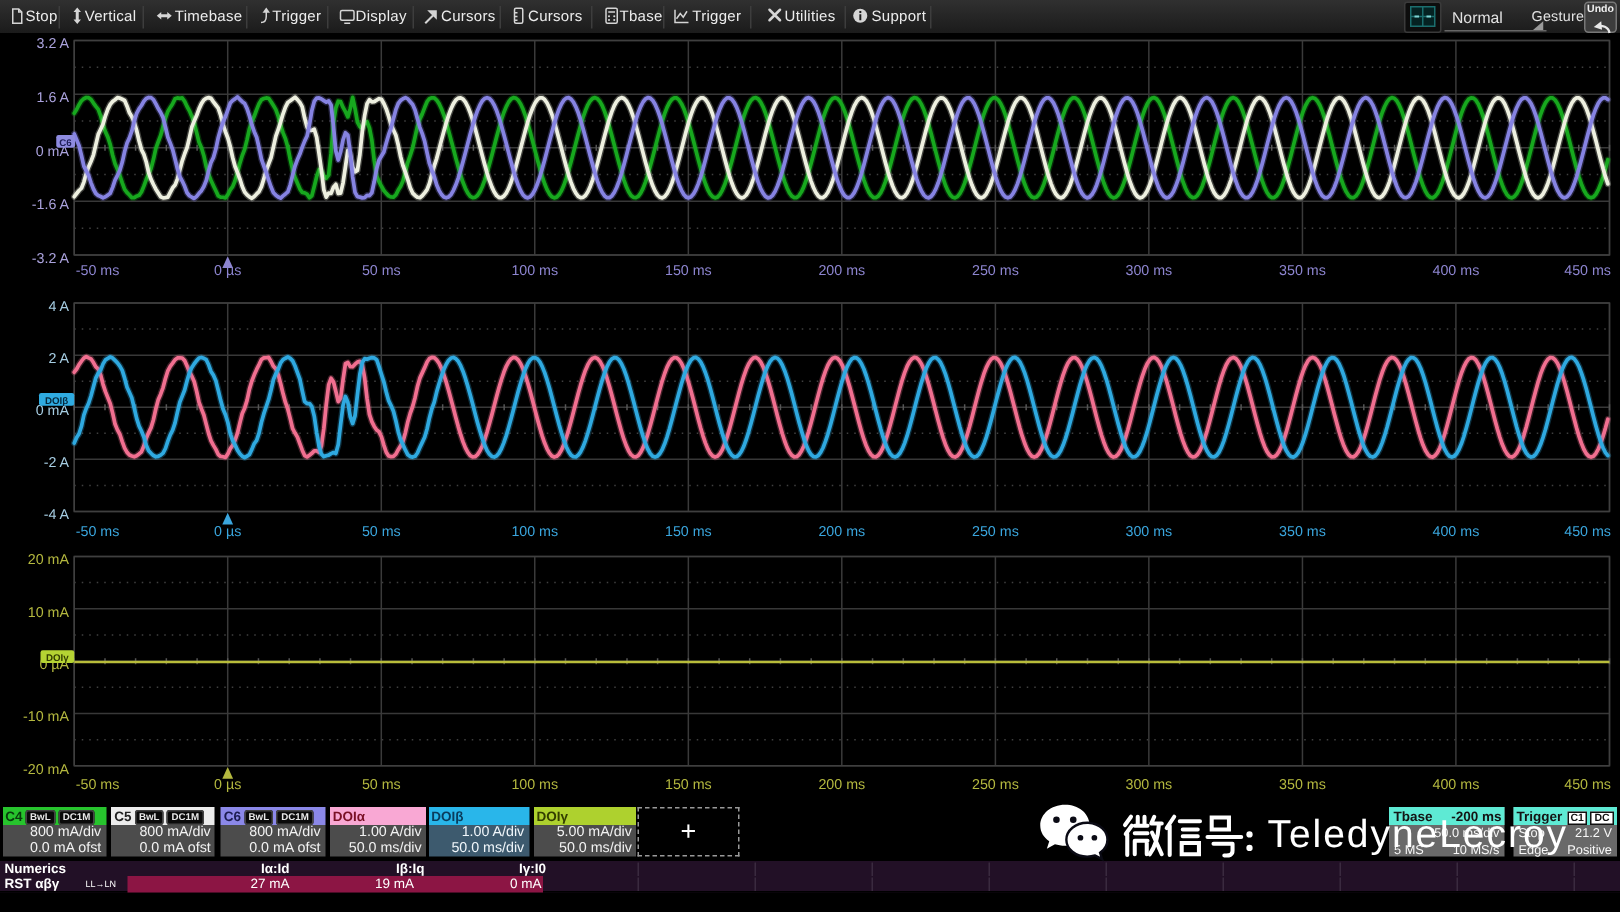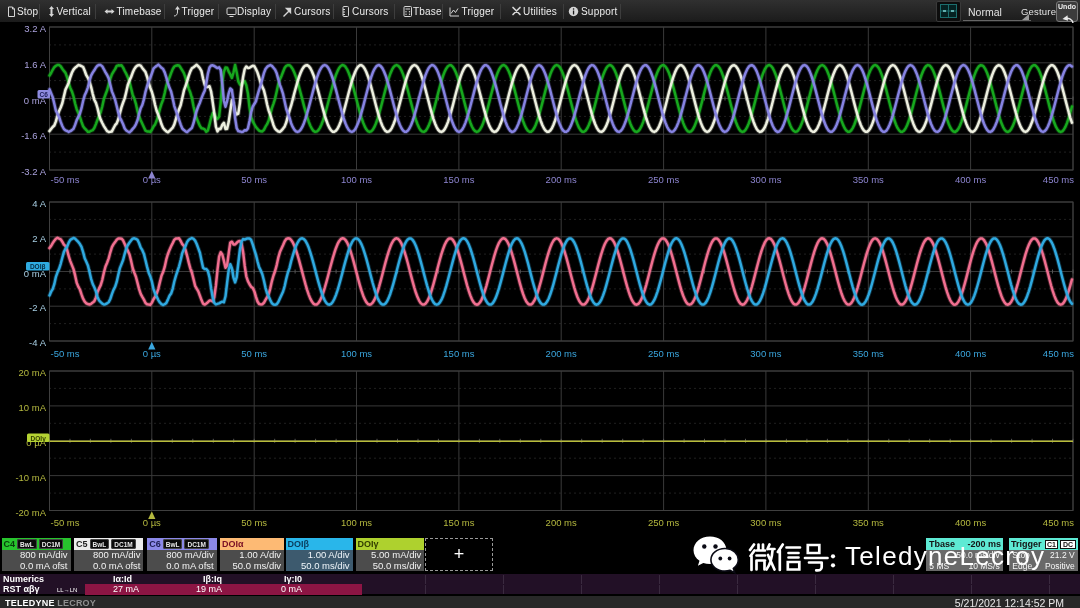--- a/index.html
+++ b/index.html
@@ -14,21 +14,21 @@
 .chbody{height:21px;font-size:9.5px;line-height:10.5px;text-align:right;padding:0 3px 0 0}
 #plusbox{position:absolute;left:425.2px;top:0;width:67.4px;height:33px;border:1px dashed #999;color:#fff;font-size:18px;text-align:center;line-height:30px;background:#000}
 .sumbox{position:absolute;top:0;height:33px;background:#696969;color:#f8f8f8;font-size:8.5px}
 .sumhdr{height:12px;line-height:12px;white-space:nowrap;background:#5eead4;color:#141414;font-weight:bold;font-size:9px}
 .tb1{background:#fff;color:#111;font-size:7px;font-weight:bold;padding:0 1.5px;margin-left:3px;border:1.5px solid #111}
 .tb2{background:#fff;color:#111;font-size:7px;font-weight:bold;padding:0 1.5px;margin-left:2px;border:1.5px solid #111}
 .suml{padding:0 1px;line-height:10.5px}
 #num1{position:absolute;left:0;top:574px;width:1080px;height:10px;background:#221026;color:#fff;font-size:9px;font-weight:bold;line-height:10px}
 #num2{position:absolute;left:0;top:584px;width:1080px;height:11px;background:#221026;color:#fff;font-size:9px;line-height:11px;border-bottom:1px solid #000}
 #maroon{position:absolute;left:85px;top:0;width:277px;height:11px;background:#8c1544}
-.nc{position:absolute;text-align:left;z-index:2}
+.nc{position:absolute;text-align:right;z-index:2}
 .cell{position:absolute;top:1px;width:77px;height:9px;border-left:1px solid #3a2a3f}
 #botbar{position:absolute;left:0;top:596px;width:1080px;height:12px;background:#282828}
 #wm{z-index:10}
 </style></head><body>
 <div id="scope">
 <div id="menubar">
 <div class="mico" style="left:6px"><svg width="11" height="13" viewBox="0 0 11 13">
           <path d="M2.5 2h4l2 2v7.5h-6z" stroke="#d5d5d5" stroke-width="1" fill="none"></path>
           <path d="M6.5 2v2h2" stroke="#d5d5d5" stroke-width="1" fill="none"></path>
         </svg></div>
@@ -256,21 +256,21 @@
       </div>
 <div class="chb" style="left:74.1px;width:69.4px">
         <div class="chh" style="background:#ececec;color:#222">C5<span class="bdg">BwL</span><span class="bdg">DC1M</span></div>
         <div class="chbody" style="background:#4c4c4c;color:#f2f2f2">800 mA/div<br>0.0 mA ofst</div>
       </div>
 <div class="chb" style="left:147.2px;width:69.5px">
         <div class="chh" style="background:#8b88e8;color:#1c1c50">C6<span class="bdg">BwL</span><span class="bdg">DC1M</span></div>
         <div class="chbody" style="background:#4c4c4c;color:#f2f2f2">800 mA/div<br>0.0 mA ofst</div>
       </div>
 <div class="chb" style="left:219.9px;width:64.2px">
-        <div class="chh" style="background:#fdba74;color:#7a1025">DOIα</div>
+        <div class="chh" style="background:#f9a8d4;color:#7a1025">DOIα</div>
         <div class="chbody" style="background:#4c4c4c;color:#f2f2f2">1.00 A/div<br>50.0 ms/div</div>
       </div>
 <div class="chb" style="left:285.5px;width:67px">
         <div class="chh" style="background:#29b6ea;color:#0a3c5c">DOIβ</div>
         <div class="chbody" style="background:#3d5a6e;color:#f0f6fa">1.00 A/div<br>50.0 ms/div</div>
       </div>
 <div class="chb" style="left:355.6px;width:68.7px">
         <div class="chh" style="background:#aed12e;color:#333e00">DOIγ</div>
         <div class="chbody" style="background:#4c4c4c;color:#f2f2f2">5.00 mA/div<br>50.0 ms/div</div>
       </div>
@@ -311,24 +311,20 @@
 <span class="cell" style="left:425px"></span>
       <span class="cell" style="left:503px"></span>
       <span class="cell" style="left:581px"></span>
       <span class="cell" style="left:659px"></span>
       <span class="cell" style="left:737px"></span>
       <span class="cell" style="left:815px"></span>
       <span class="cell" style="left:893px"></span>
       <span class="cell" style="left:971px"></span>
       <span class="cell" style="left:1049px"></span>
 </div>
-<div id="botbar">
-<span style="position:absolute;left:5px;top:2px;font-size:9px;font-weight:bold;letter-spacing:0.2px;color:#fff">TELEDYNE <span style="color:#8f8f8f">LECROY</span></span>
-<span style="position:absolute;right:16px;top:1px;font-size:10.5px;color:#e8e8e8">5/21/2021 12:14:52 PM</span>
-</div>
 <svg id="wm" width="420" height="56" viewBox="0 0 420 56" style="position:absolute;left:684px;top:528px">
 <path d="M26 8.5c-9.4 0-16.5 6.2-16.5 13.8 0 4.3 2.3 8 6 10.5l-1.6 5 5.4-2.9c2 .6 4.3 1 6.7 1 .5 0 1 0 1.5-.1 3.2 0 16-1.2 15-14.2C41.7 13.8 35 8.5 26 8.5z" fill="#fff"></path>
 <circle cx="20.3" cy="18.5" r="2.2" fill="#0a0a14"></circle>
       <circle cx="31.5" cy="18.5" r="2.2" fill="#0a0a14"></circle>
 <path d="M41.5 20.5c8 .6 12.8 5.6 12.8 11.3 0 3.5-1.9 6.6-4.9 8.7l1.3 4.2-4.6-2.4c-1.6.5-3.4.8-5.3.8-7.7 0-13.9-5-13.9-11.3 0-6.2 6.2-11.3 13.9-11.3z" fill="#fff" stroke="#0a0a14" stroke-width="1.6"></path>
 <circle cx="36.3" cy="30.5" r="1.9" fill="#0a0a14"></circle>
       <circle cx="45.6" cy="30.5" r="1.9" fill="#0a0a14"></circle>
 <path d="M70 16.5l-4 5.5M70.5 22.5l-4 5.5M67.5 28v14M74.5 16.5v5M79 16.5v5M72.5 22.5h8.5M72.5 27.5h8.5M72.5 32.5h8.5M72.5 32.5v9M80.5 32.5v9" stroke="#fff" stroke-width="2.7" fill="none" stroke-linecap="round"></path>
 <path d="M85.5 16.5l-2 4.5M83.5 21h7M88.5 22.5c-0.5 7-2 13.5-6 19M84 27l6.5 14.5" stroke="#fff" stroke-width="2.7" fill="none" stroke-linecap="round"></path>
 <path d="M98.8 16.5l-5 7.5M95.8 22.5v19.5M102.5 19.5h13.5M104.5 25h10M104.5 29.5h10M103.8 34h11.5v7.5h-11.5z" stroke="#fff" stroke-width="2.7" fill="none" stroke-linecap="round"></path>

